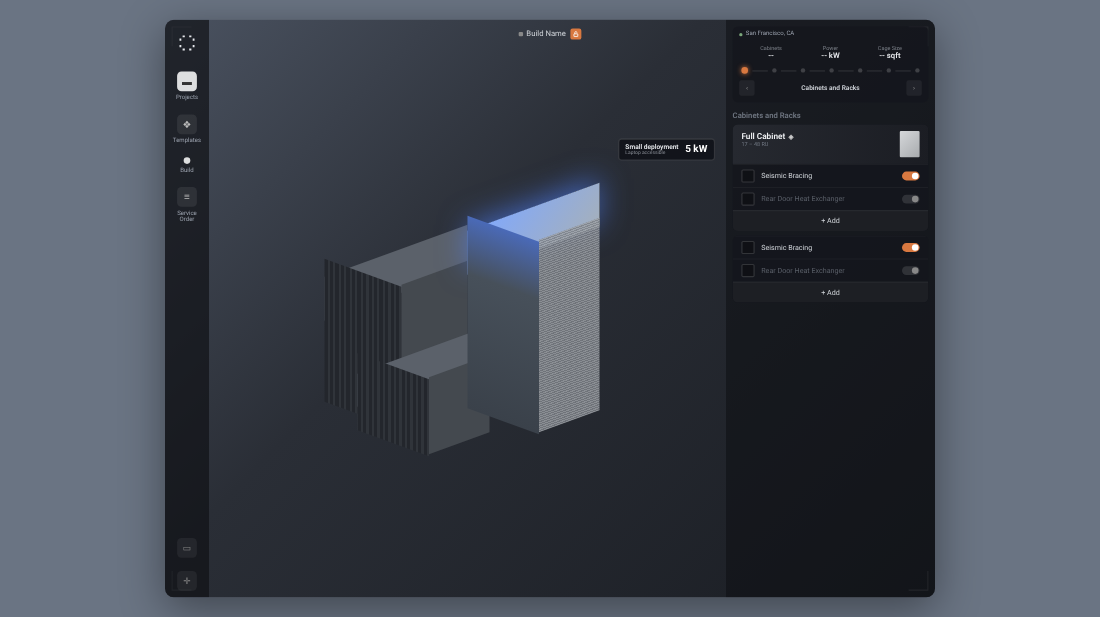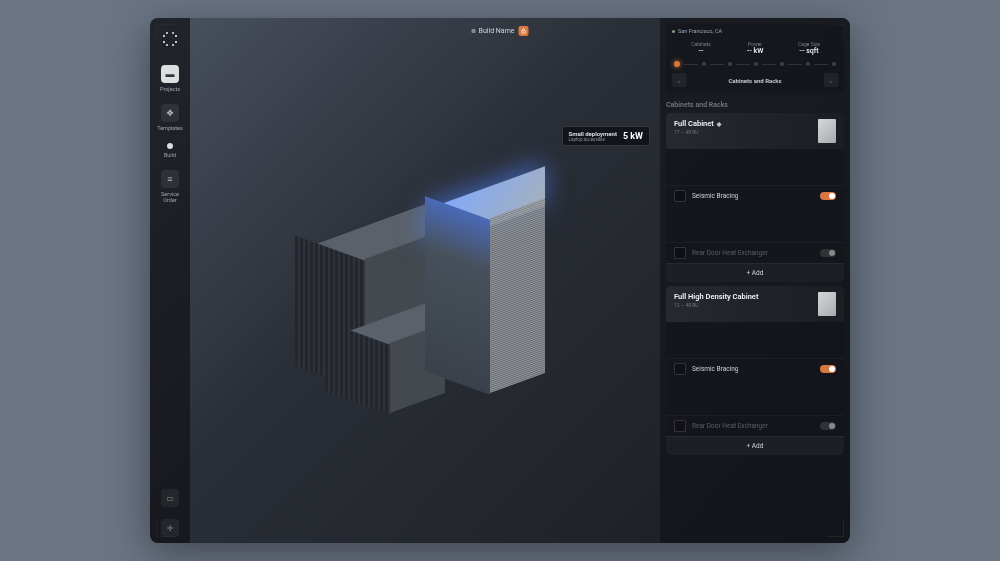--- a/index.html
+++ b/index.html
@@ -57,21 +57,21 @@
   .stage-label{font-size:6px;color:#cfd3d8;font-weight:600;}
   .section-title{margin:4px 6px 0;font-size:7px;color:#6f7681;font-weight:600;}
   .scroll-area{flex:1;overflow-y:auto;padding:0 6px 6px;display:flex;flex-direction:column;gap:4px;}
   .scroll-area::-webkit-scrollbar{width:4px;}
   .scroll-area::-webkit-scrollbar-thumb{background:rgba(255,255,255,0.15);border-radius:2px;}
   .card{background:rgba(20,22,28,0.7);border-radius:5px;overflow:hidden;}
   .card-head{display:flex;justify-content:space-between;align-items:flex-start;padding:6px 8px;background:linear-gradient(90deg,rgba(40,43,50,0.9),rgba(28,30,36,0.9));}
   .card-title{font-size:7.5px;color:#f0f2f4;font-weight:600;display:flex;align-items:center;gap:3px;}
   .card-sub{font-size:5px;color:#6f7681;margin-top:1px;}
   .card-thumb{width:18px;height:24px;background:linear-gradient(135deg,#d5d7da,#a8abae);border-radius:1px;}
-  .opt-row{display:flex;align-items:center;padding:4px 8px;gap:6px;border-top:1px solid rgba(255,255,255,0.04);margin-top:36px;}
+  .opt-row{display:flex;align-items:center;padding:4px 8px;gap:6px;border-top:1px solid rgba(255,255,255,0.04);}
   .opt-check{width:12px;height:12px;border:1px solid rgba(255,255,255,0.15);border-radius:1.5px;background:rgba(0,0,0,0.25);flex-shrink:0;}
   .opt-label{flex:1;font-size:6.5px;color:#d0d4d9;}
   .opt-label.dim{color:#5a5f68;}
   .toggle{width:16px;height:8px;border-radius:4px;background:rgba(255,255,255,0.12);position:relative;flex-shrink:0;}
   .toggle:after{content:'';position:absolute;top:1px;right:1px;width:6px;height:6px;border-radius:50%;background:#888;}
   .toggle.on{background:#d87840;}
   .toggle.on:after{background:#fff;}
   .add-row{padding:5px 0;text-align:center;font-size:6.5px;color:#d0d4d9;border-top:1px solid rgba(255,255,255,0.05);cursor:pointer;background:rgba(30,32,38,0.9);}
   .diamond{font-size:6px;color:#ccc;}
 </style>
@@ -217,29 +217,20 @@
         </div>
         <div class="opt-row">
           <div class="opt-check"></div>
           <span class="opt-label dim">Rear Door Heat Exchanger</span>
           <div class="toggle"></div>
         </div>
         <div class="add-row">+   Add</div>
       </div>
 
       <div class="card">
-        <div class="card-head">
-          <div>
-            <div class="card-title">
-              <span>Full High Density Cabinet</span>
-            </div>
-            <div class="card-sub">12 – 48 RU</div>
-          </div>
-          <div class="card-thumb"></div>
-        </div>
         <div class="opt-row">
           <div class="opt-check"></div>
           <span class="opt-label">Seismic Bracing</span>
           <div class="toggle on"></div>
         </div>
         <div class="opt-row">
           <div class="opt-check"></div>
           <span class="opt-label dim">Rear Door Heat Exchanger</span>
           <div class="toggle"></div>
         </div>

